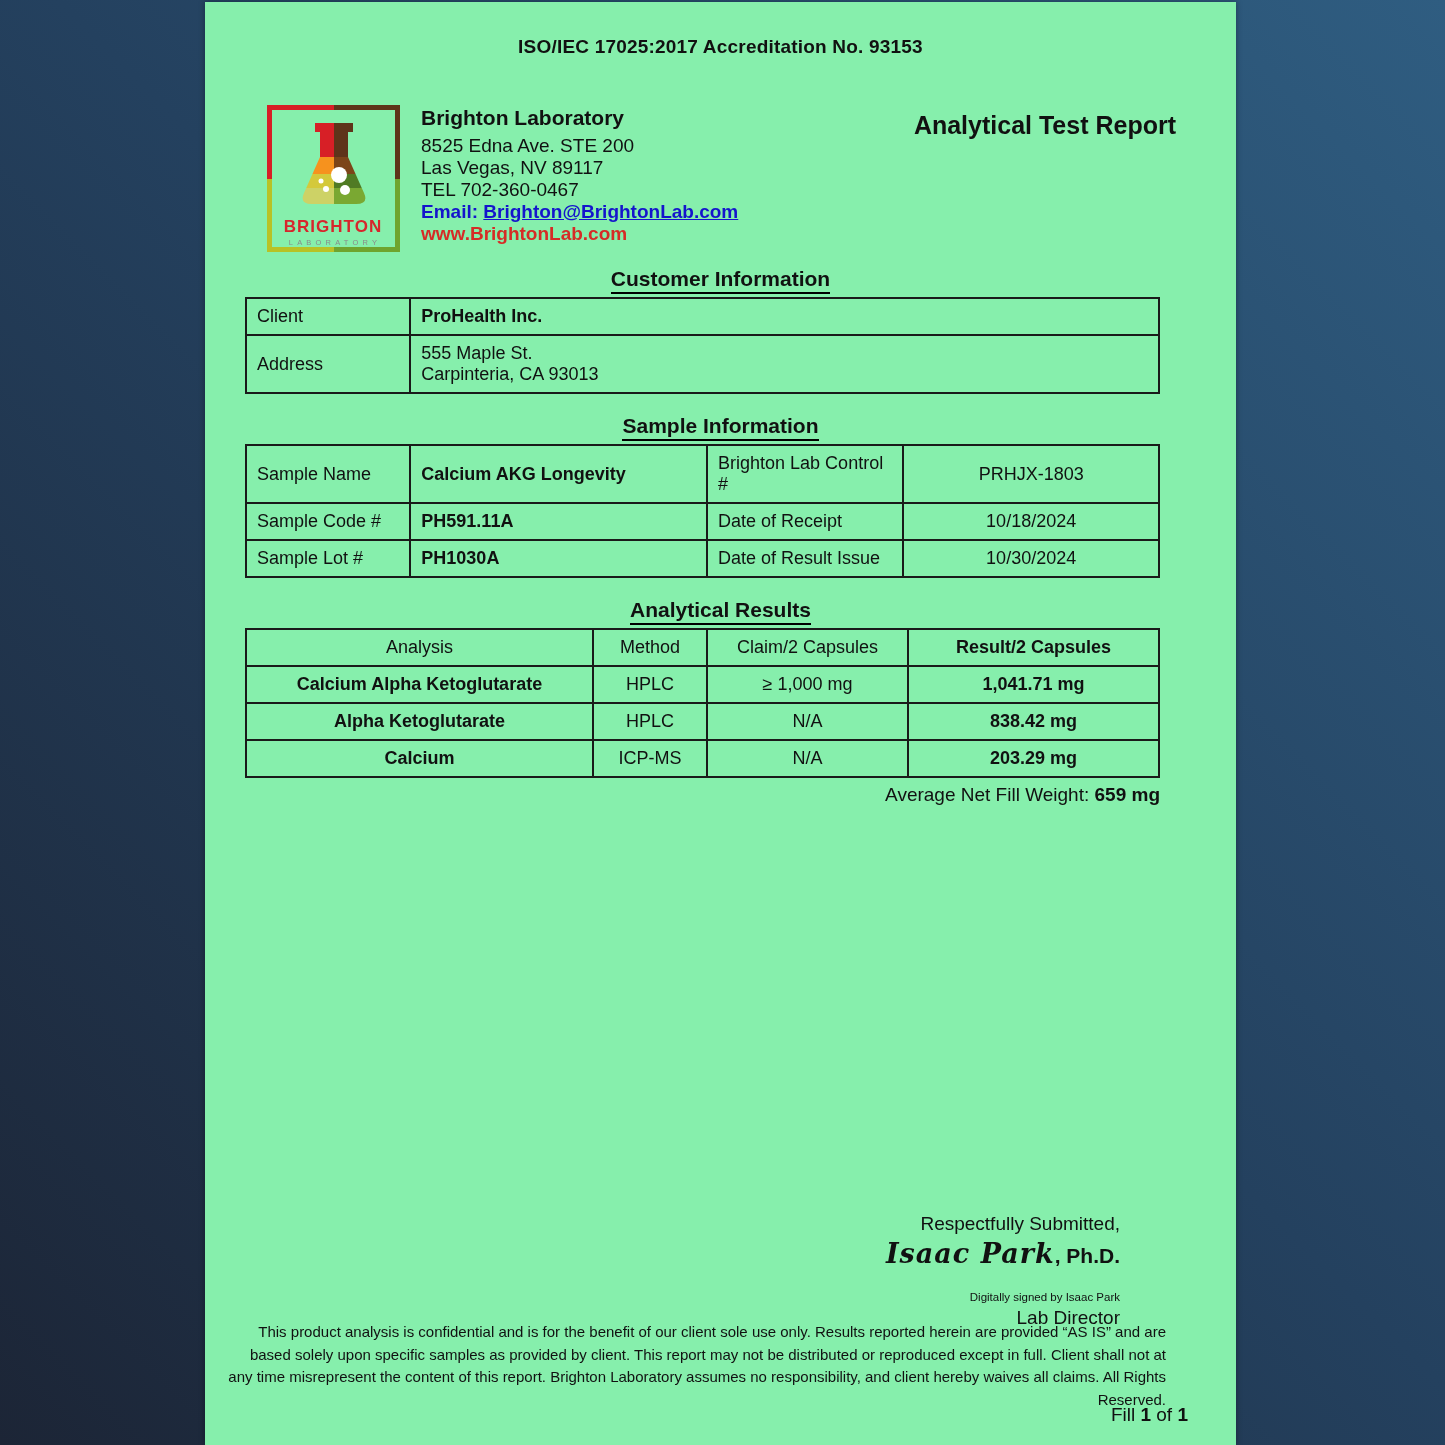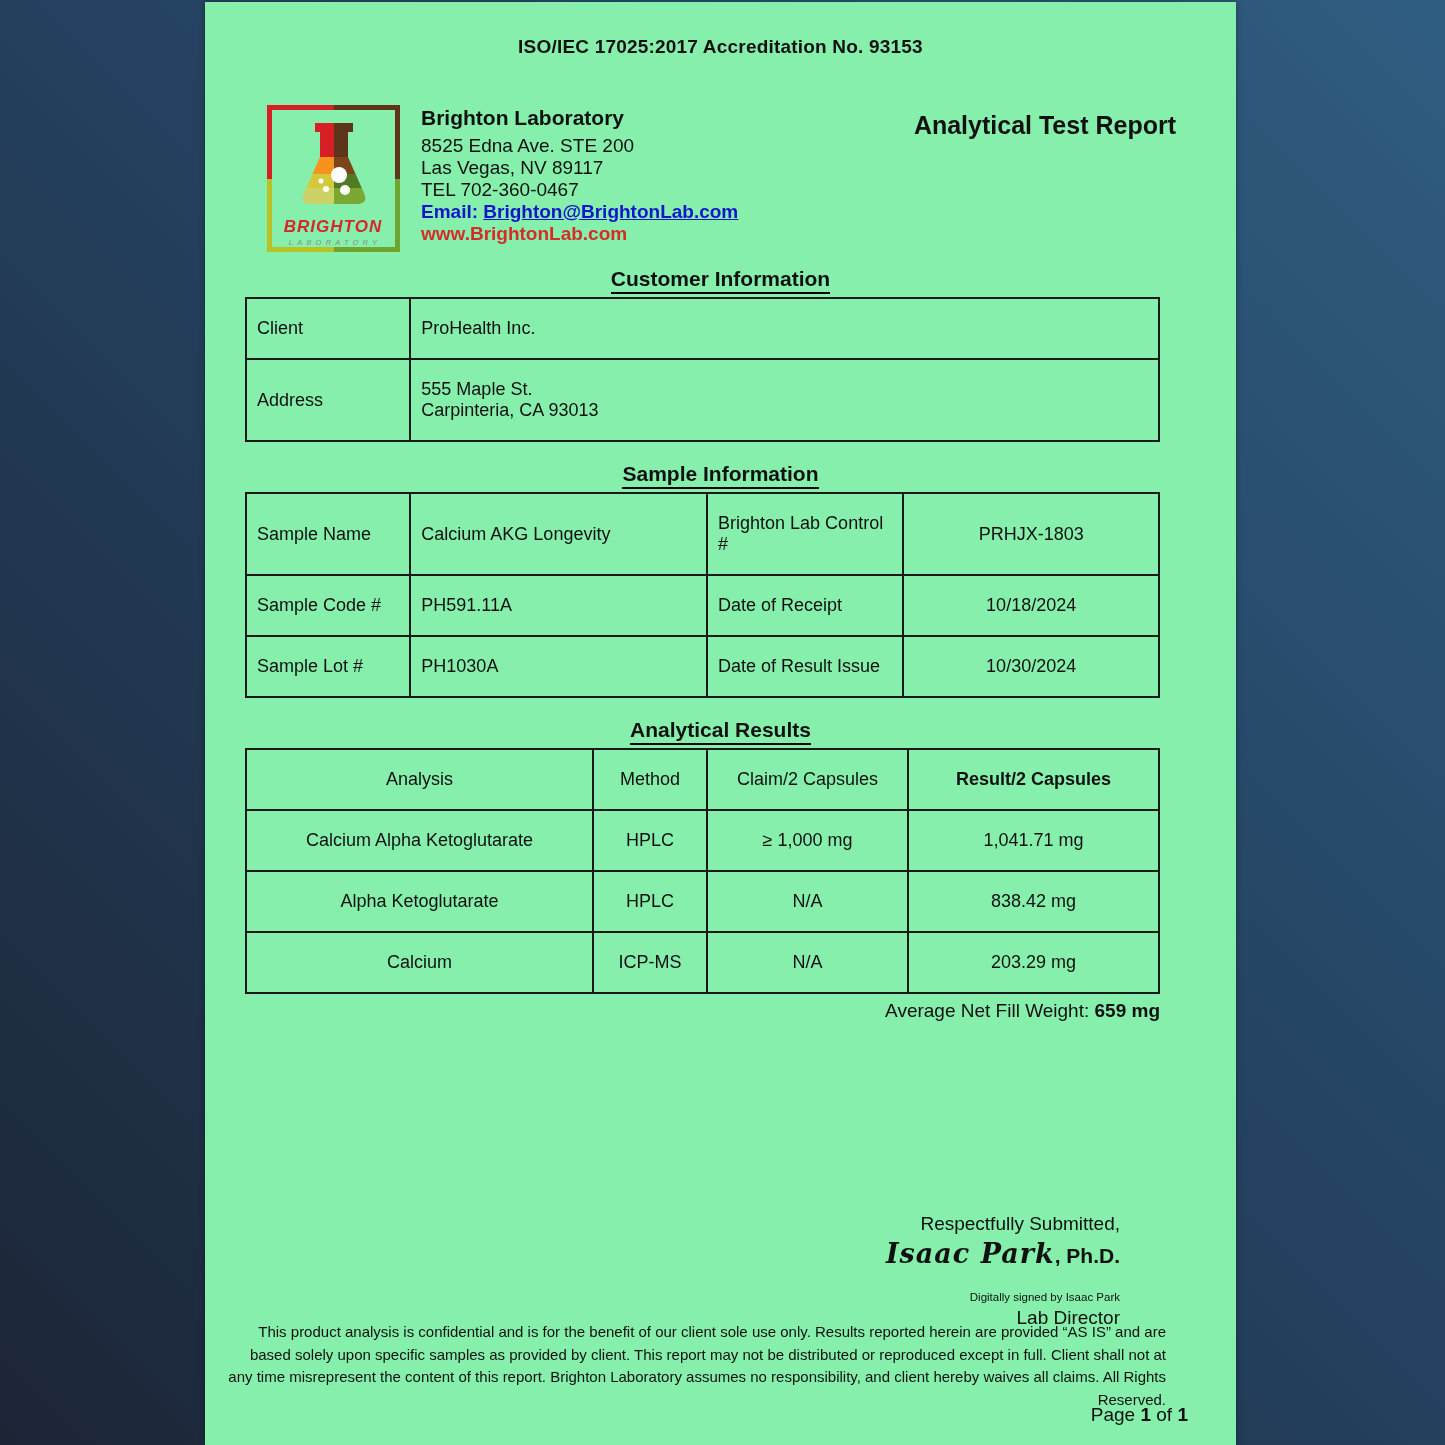--- a/index.html
+++ b/index.html
@@ -22,21 +22,21 @@
     text-align: center;
     font-size: 19px;
     font-weight: bold;
     letter-spacing: 0.2px;
   }
   .header-row {
     margin: 47px 60px 0 62px;
     display: flex;
     align-items: flex-start;
   }
-  .logo-box { width: 114px; height: 147px; flex: 0 0 auto; font-style: italic; }
+  .logo-box { width: 114px; height: 147px; flex: 0 0 auto; }
   .lab-info { margin-left: 40px; font-size: 19px; line-height: 22px; }
   .lab-name { font-size: 21px; font-weight: bold; line-height: 26px; margin-bottom: 4px; }
   .email-line { color: #1414cc; font-weight: bold; }
   .email-link { color: #1414cc; text-decoration: underline; cursor: pointer; }
   .site-link { color: #d62b26; font-weight: bold; cursor: pointer; }
   .report-title {
     margin-left: auto;
     font-size: 25px;
     font-weight: bold;
     padding-top: 6px;
@@ -54,25 +54,25 @@
     padding-bottom: 1px;
   }
   table {
     border-collapse: collapse;
     width: 915px;
     margin: 3px auto 0 40px;
     font-size: 18px;
   }
   td, th {
     border: 2px solid #1a1a1a;
-    padding: 19px 10px;
+    padding: 7px 10px;
     vertical-align: middle;
   }
   .label-cell { text-align: left; }
-  .value-bold { font-weight: normal; margin-top: 44px; }
+  .value-bold { font-weight: bold; margin-top: 44px; }
   .cust-table td { height: 30px; }
   .cust-table .addr-row td { height: 52px; }
   .cust-table .col-label { width: 18%; }
   .sample-table td { height: 34px; }
   .sample-table .c1 { width: 18%; }
   .sample-table .c2 { width: 32.5%; }
   .sample-table .c3 { width: 21.5%; }
   .sample-table .c4 { width: 28%; text-align: center; }
   .results-table td, .results-table th { height: 33px; text-align: center; }
   .results-table .c1 { width: 38%; }
@@ -271,16 +271,16 @@
     <div class="sig-name-row">
       <span class="sig-script">Isaac Park</span><span class="sig-suffix">, Ph.D.</span>
     </div>
     <div class="sig-digital">Digitally signed by Isaac Park</div>
     <div class="sig-title">Lab Director</div>
   </div>
 
   <div class="disclaimer">This product analysis is confidential and is for the benefit of our client sole use only. Results reported herein are provided “AS IS” and are based solely upon specific samples as provided by client. This report may not be distributed or reproduced except in full. Client shall not at any time misrepresent the content of this report. Brighton Laboratory assumes no responsibility, and client hereby waives all claims. All Rights Reserved.</div>
 
   <div class="page-footer">
-    <span>Page </span><b>1</b><span> of </span><b>1</b>
+    <span>Fill </span><b>1</b><span> of </span><b>1</b>
   </div>
 
 </div>
 
 </body></html>

